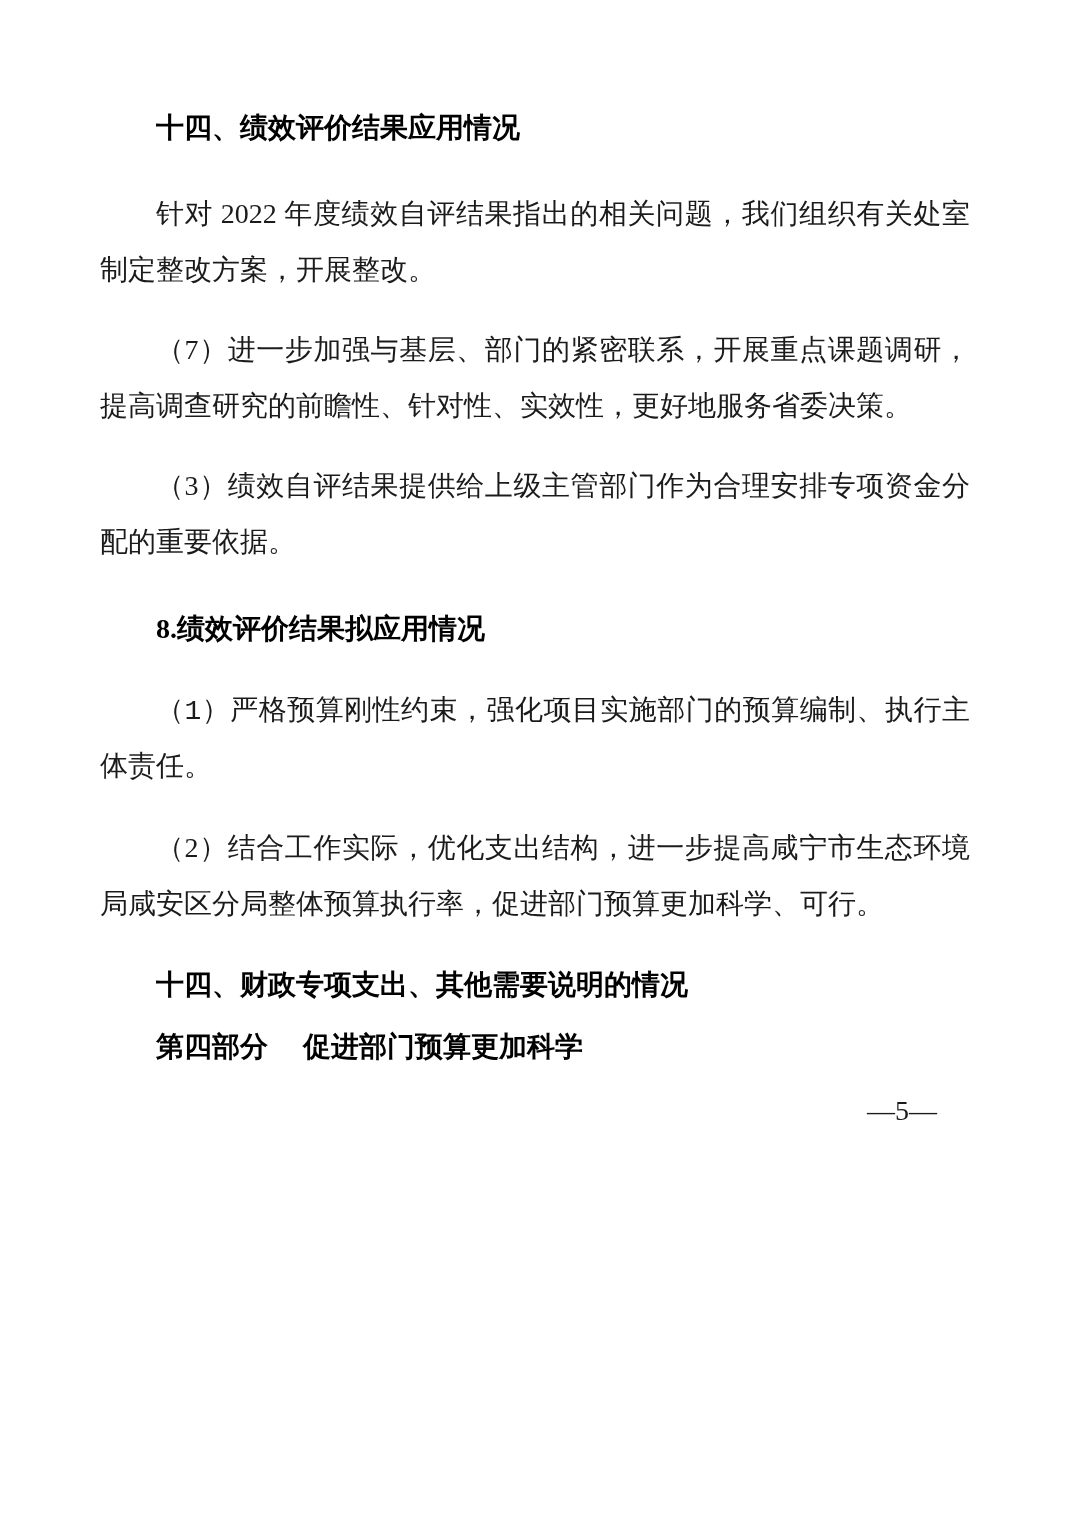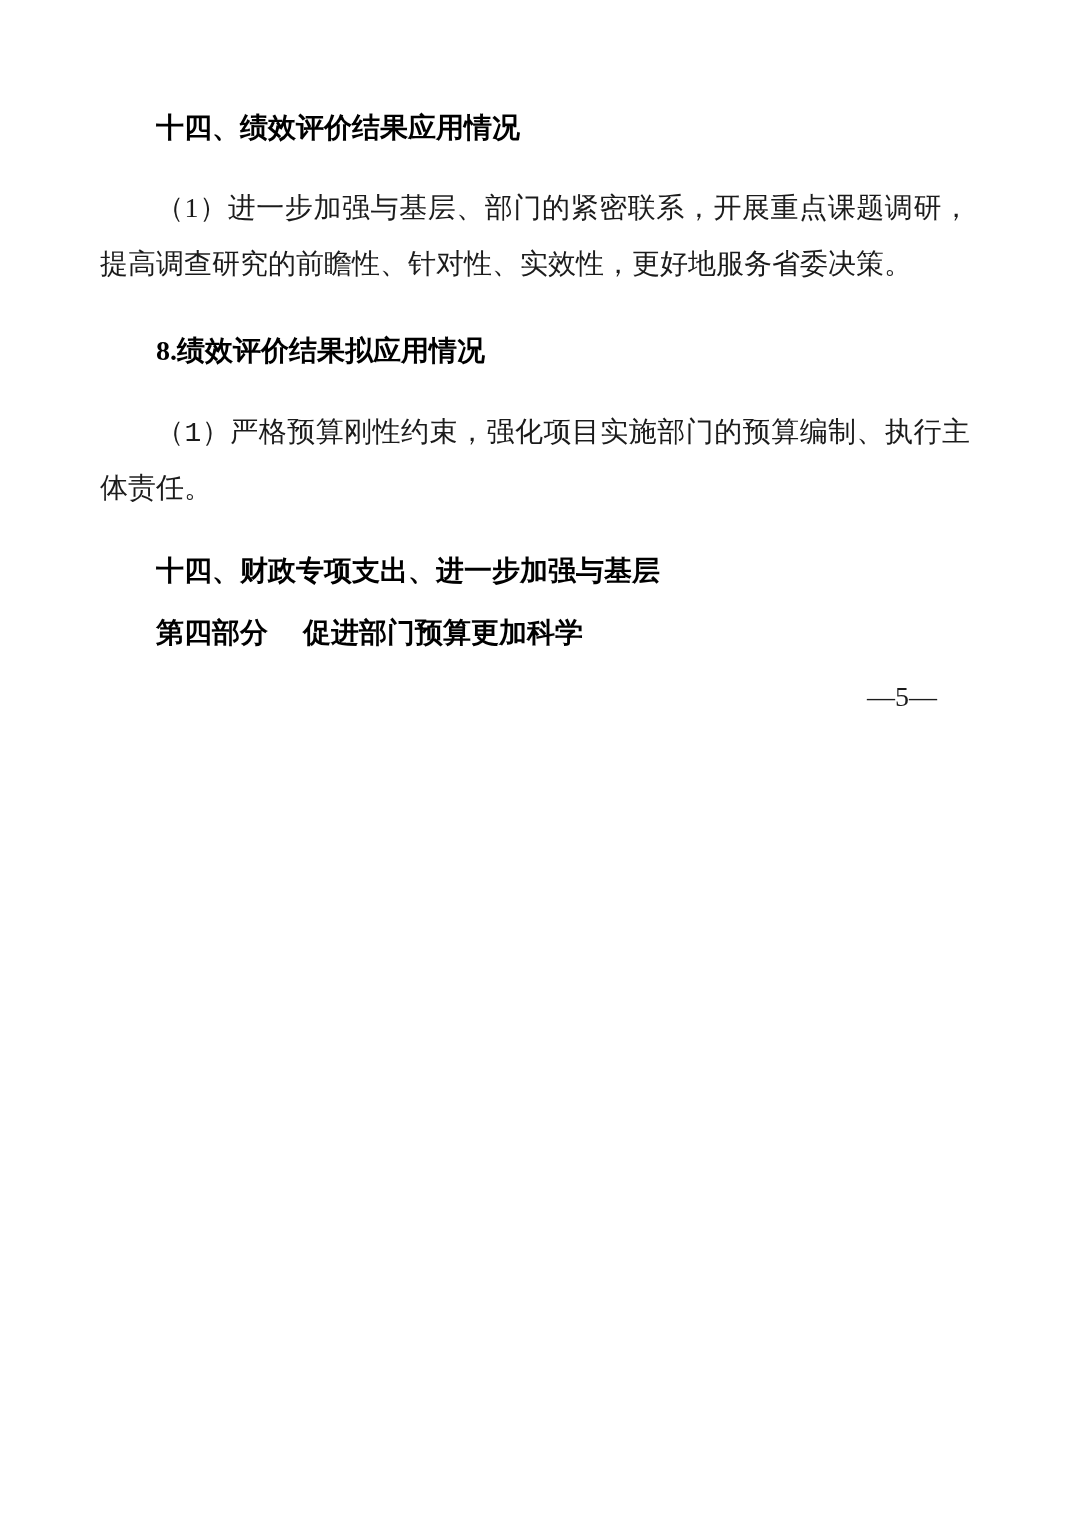--- a/index.html
+++ b/index.html
@@ -46,31 +46,34 @@
   }
 </style>
 </head>
 <body>
 
 <div class="doc">
 
   <div class="blk h">十四、绩效评价结果应用情况</div>
 
 
+  <p class="blk mt30">针对 2022 年度绩效自评结果指出的相关问题，我们组织有关处室制定整改方案，开展整改。</p>
 
-  <p class="blk mt24">（1）进一步加强与基层、部门的紧密联系，开展重点课题调研，提高调查研究的前瞻性、针对性、实效性，更好地服务省委决策。</p>
+  <p class="blk mt24">（7）进一步加强与基层、部门的紧密联系，开展重点课题调研，提高调查研究的前瞻性、针对性、实效性，更好地服务省委决策。</p>
 
 
+  <p class="blk mt24">（3）绩效自评结果提供给上级主管部门作为合理安排专项资金分配的重要依据。</p>
 
   <div class="blk h mt31">8.绩效评价结果拟应用情况</div>
 
   <p class="blk mt27">（1）严格预算刚性约束，强化项目实施部门的预算编制、执行主体责任。</p>
 
+  <p class="blk mt24">（2）结合工作实际，优化支出结构，进一步提高咸宁市生态环境局咸安区分局整体预算执行率，促进部门预算更加科学、可行。</p>
 
-  <div class="blk h mt27">十四、财政专项支出、进一步加强与基层</div>
+  <div class="blk h mt27">十四、财政专项支出、其他需要说明的情况</div>
 
 
   <div class="blk h mt4">第四部分　 促进部门预算更加科学</div>
 
 
   <div class="footer">
     <span>—5—</span>
   </div>
 
 </div>

